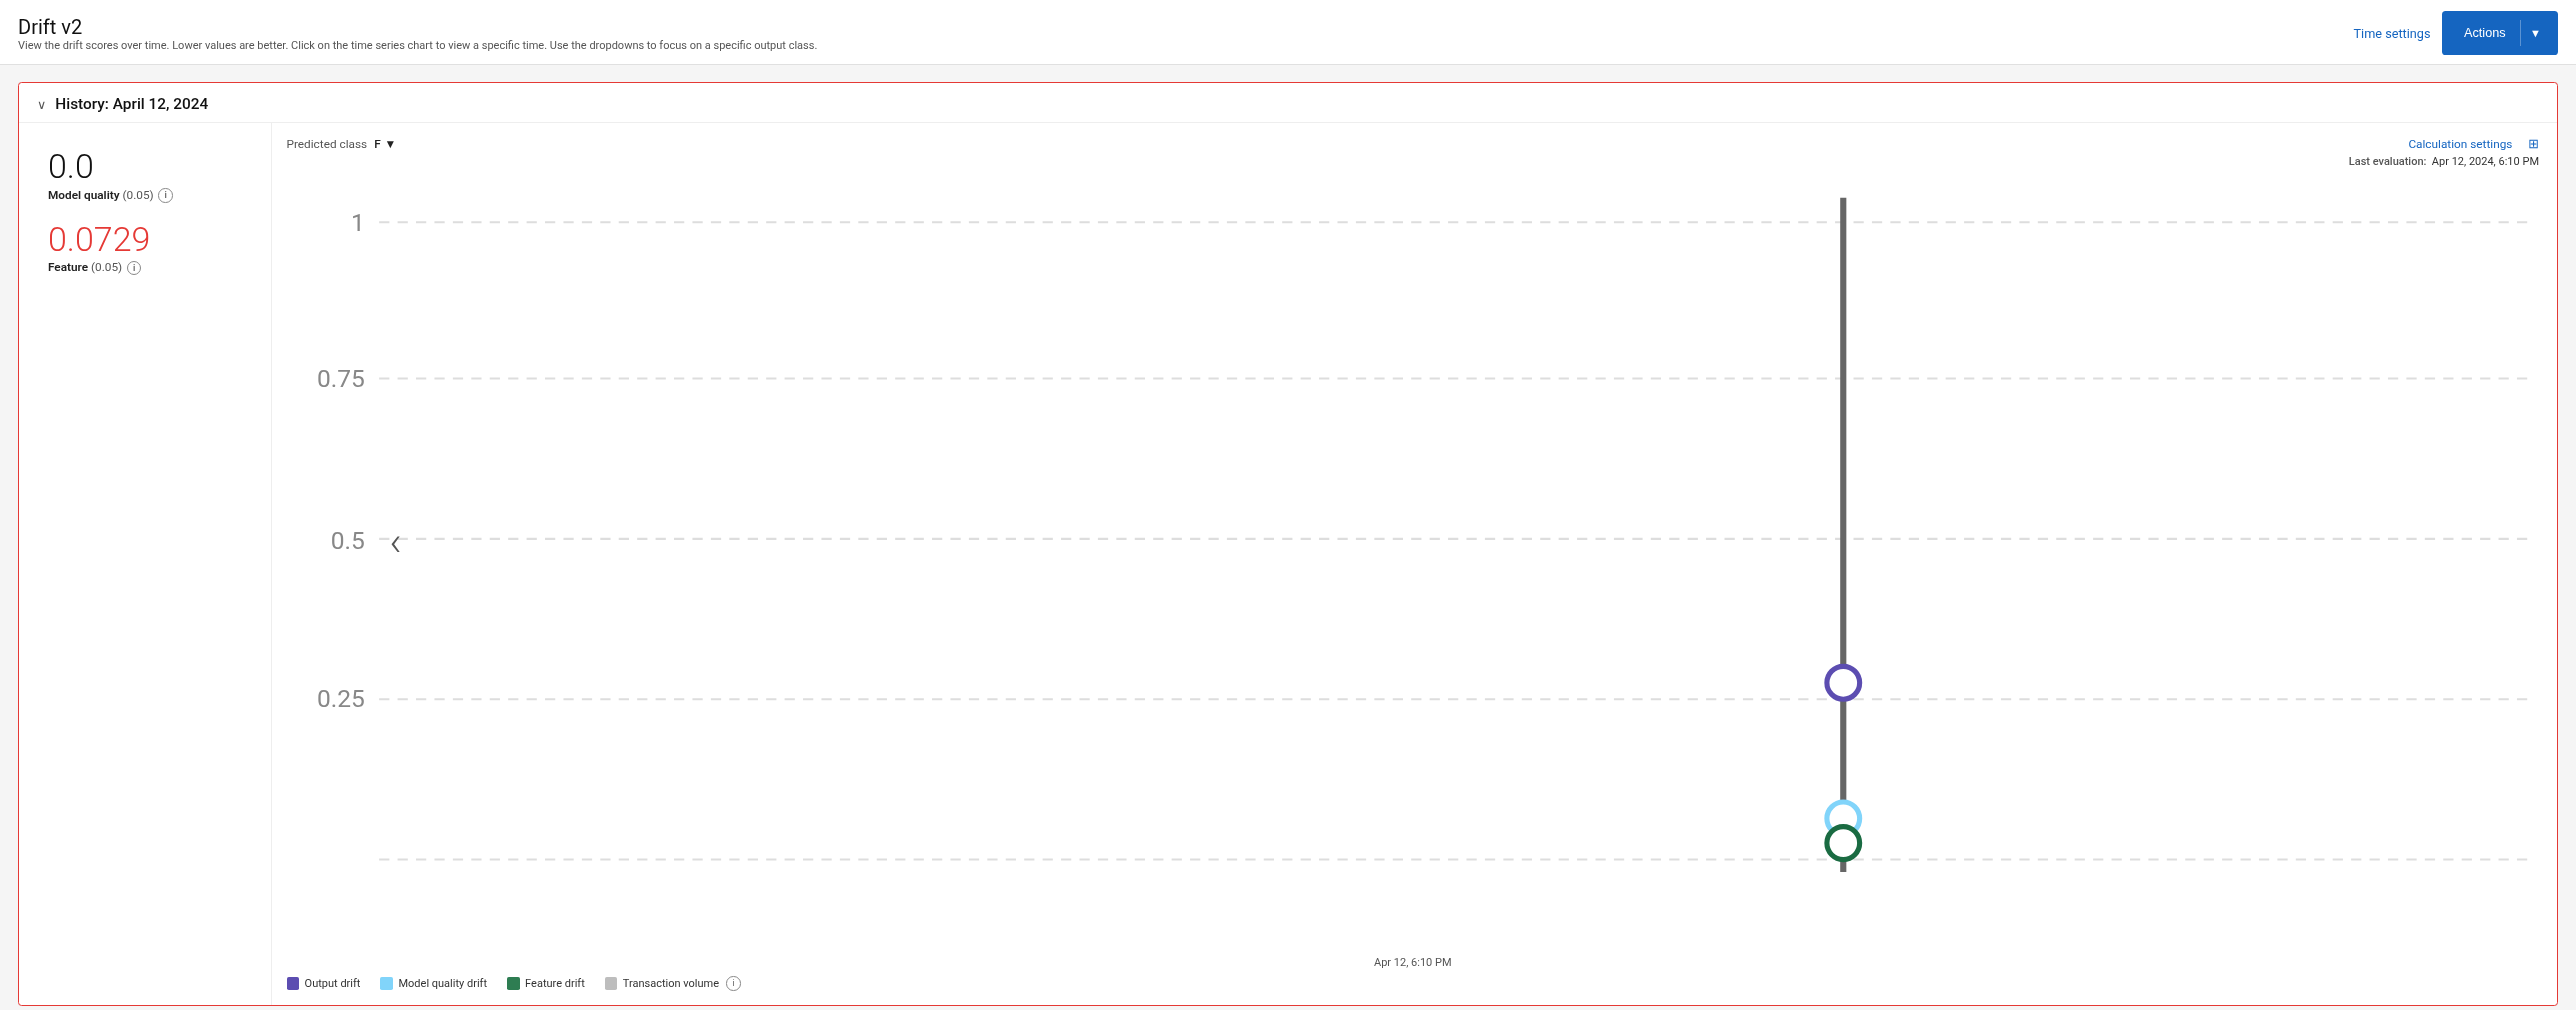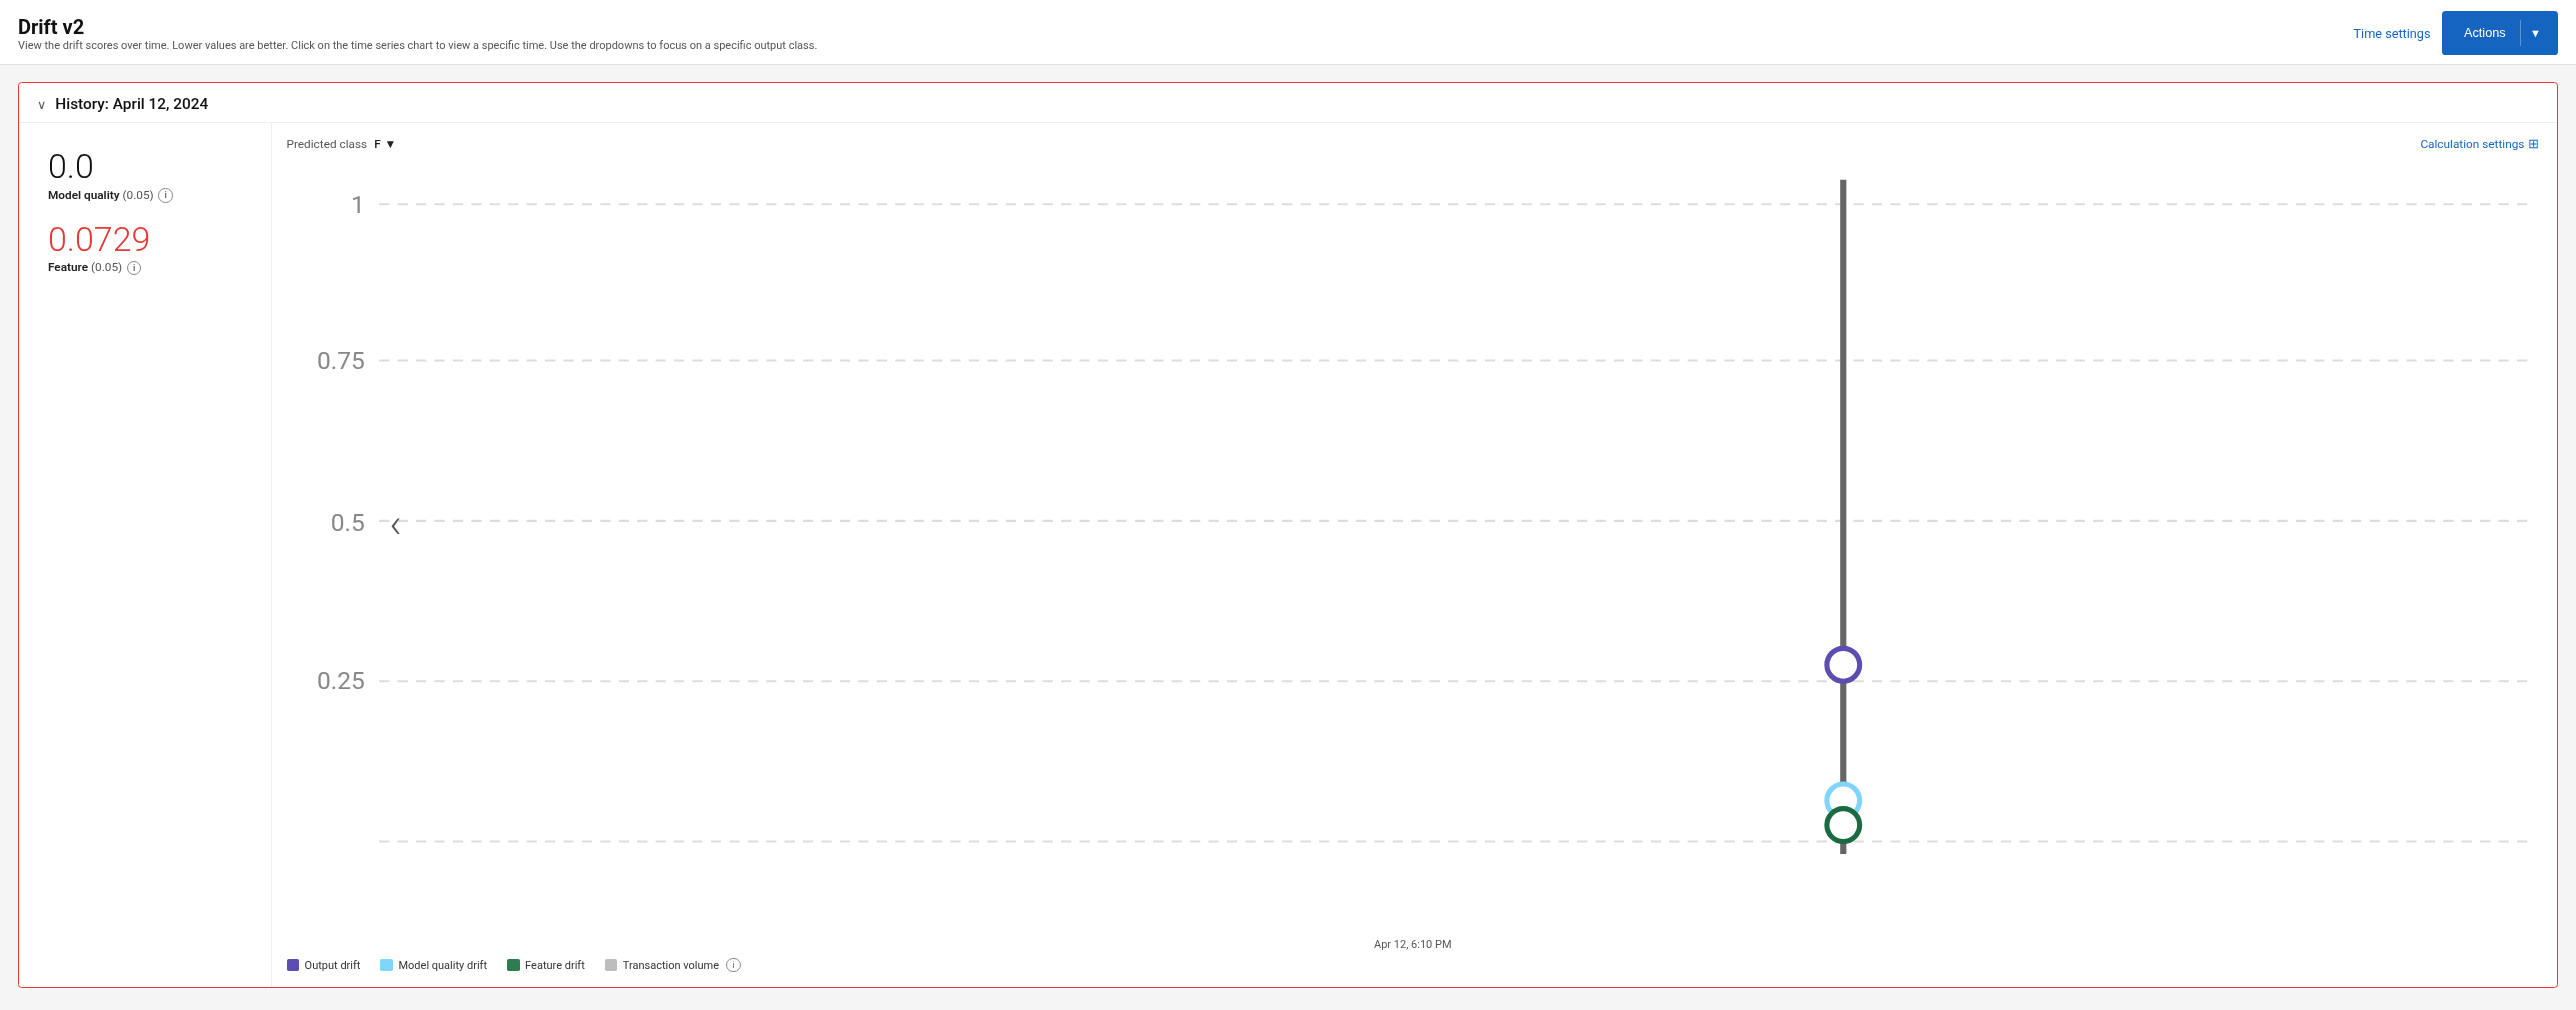--- a/index.html
+++ b/index.html
@@ -14,21 +14,21 @@
       display: flex;
       align-items: center;
       justify-content: space-between;
       padding: 11px 18px 9px 18px;
       background: #fff;
       border-bottom: 0.9px solid #e0e0e0;
     }
     .top-bar-left {}
     .page-title {
       font-size: 20px;
-      font-weight: 700;
+      font-weight: 400;
       color: #111;
     }
     .page-subtitle {
       font-size: 11px;
       color: #555;
       margin-top: 0;
     }
     .top-bar-right {
       display: flex;
       align-items: center;
@@ -164,21 +164,21 @@
       font-weight: 500;
       color: #222;
       cursor: pointer;
     }
     .calc-settings-link {
       color: #1565c0;
       font-size: 11.8px;
       cursor: pointer;
       display: flex;
       align-items: center;
-      gap: 4px;
+      gap: 16px;
     }
     .calc-settings-icon {
       font-size: 12.7px;
     }
     .last-eval-row {
       display: flex;
       justify-content: flex-end;
       font-size: 11px;
       color: #555;
       margin-bottom: 5.4px;
@@ -287,20 +287,24 @@
               <span>F</span>
               <span>▼</span>
             </span>
           </div>
           <div class="calc-settings-link">
             <span>Calculation settings</span>
             <span class="calc-settings-icon">⊞</span>
           </div>
         </div>
 
+        <div class="last-eval-row">
+          <span class="last-eval-label">Last evaluation:</span>
+          <span class="last-eval-value">Apr 12, 2024, 6:10 PM</span>
+        </div>
 
         <div class="chart-svg-container">
           <svg viewBox="0 0 1100 380" xmlns="http://www.w3.org/2000/svg" preserveAspectRatio="none" style="font-size:14px">
 
             <text x="38" y="28" font-size="12" fill="#888" text-anchor="end">1</text>
             <text x="38" y="104" font-size="12" fill="#888" text-anchor="end">0.75</text>
             <text x="38" y="183" font-size="12" fill="#888" text-anchor="end">0.5</text>
             <text x="38" y="260" font-size="12" fill="#888" text-anchor="end">0.25</text>
 
             <line x1="45" y1="24" x2="1095" y2="24" stroke="#ddd" stroke-dasharray="5,4" stroke-width="1"></line>

